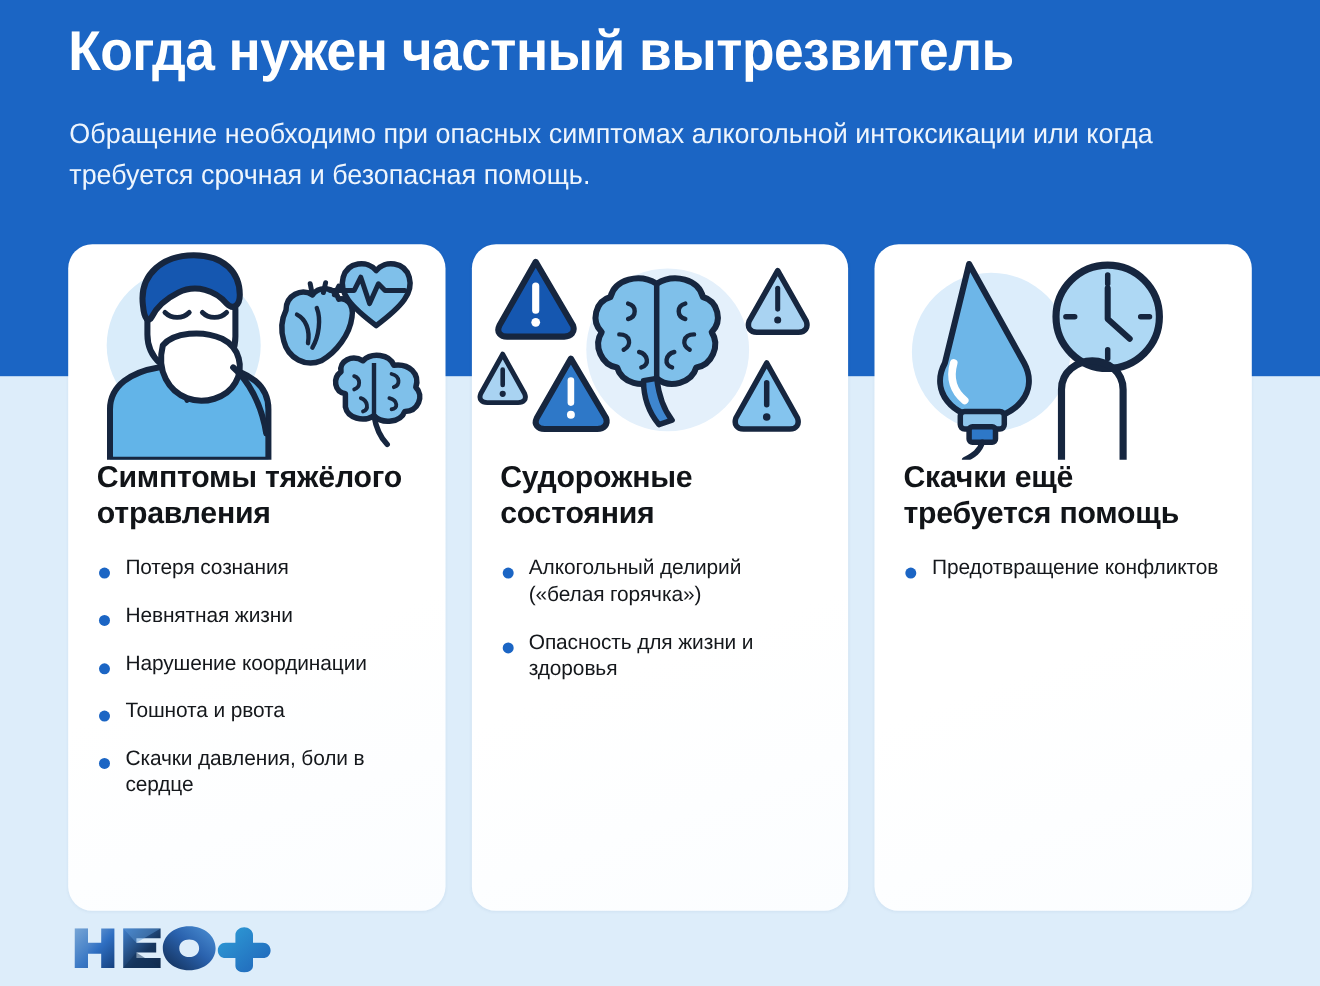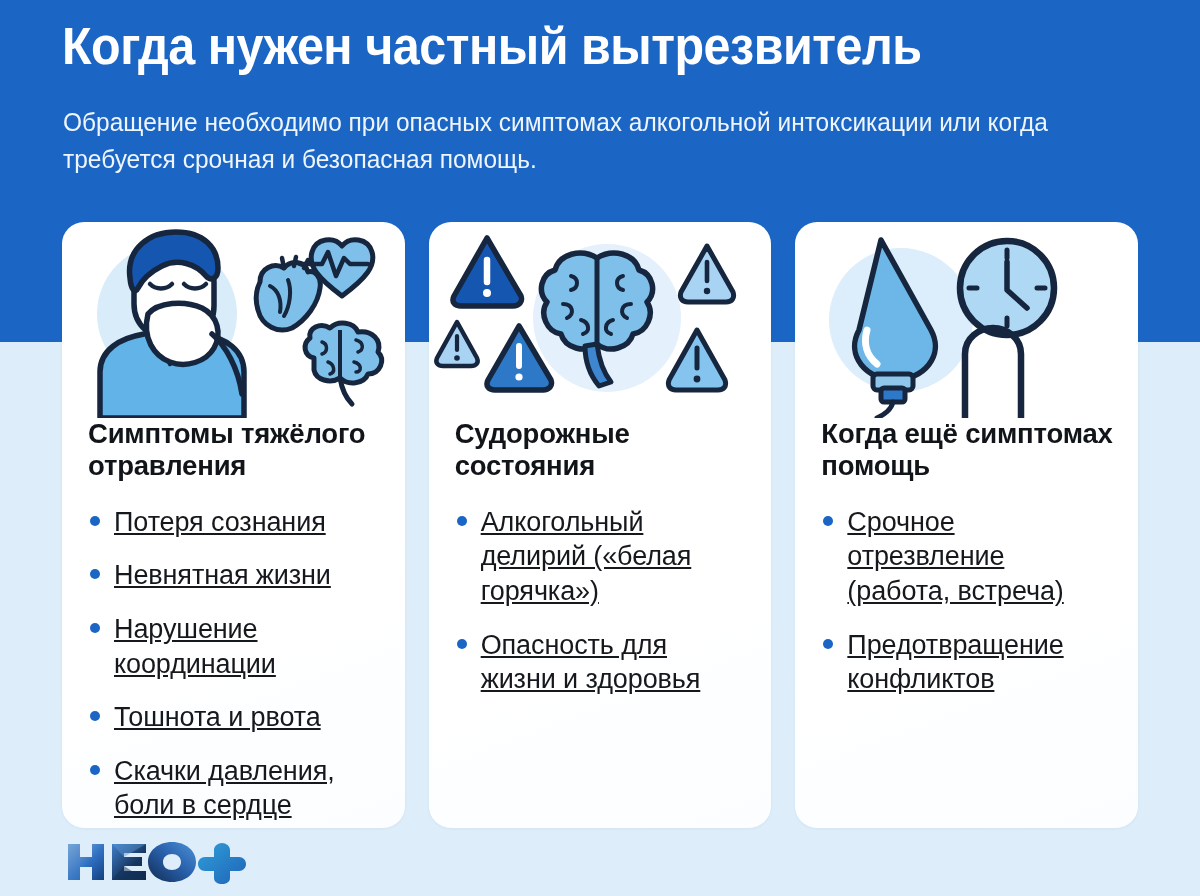--- a/index.html
+++ b/index.html
@@ -94,25 +94,24 @@
     margin-bottom: 22px;
     letter-spacing: -0.2px;
   }
 
   .bullet-list { list-style: none; }
 
   .bullet-item {
     position: relative;
     padding-left: 26px;
     margin-bottom: 19px;
-    font-size: 27px;
+    font-size: 19px;
     line-height: 1.28;
     color: #15181c;
     letter-spacing: -0.1px;
-    text-decoration: underline;
   }
 
   .bullet-item::before {
     content: "";
     position: absolute;
     left: 2px;
     top: 11px;
     width: 10px;
     height: 10px;
     border-radius: 50%;
@@ -278,23 +277,22 @@
           <path d="M52 14 L52 22 M52 82 L52 90 M14 52 L22 52 M82 52 L90 52" stroke="#16263f" stroke-width="5" stroke-linecap="round"></path>
           <path d="M52 26 L52 54 L72 72" stroke="#16263f" stroke-width="5.5" fill="none" stroke-linecap="round" stroke-linejoin="round"></path>
         </g>
 
         <g>
           <path d="M170 196 L170 132 C170 116 184 106 198 106 C212 106 226 116 226 132 L226 196" stroke="#16263f" stroke-width="6.5" fill="none" stroke-linecap="round"></path>
         </g>
       </svg>
     </div>
     <div class="card-body">
-      <div class="card-heading">Когда ещё симптомах помощь</div>
+      <div class="card-heading">Скачки ещё требуется помощь</div>
       <ul class="bullet-list">
-        <li class="bullet-item">Срочное отрезвление (работа, встреча)</li>
         <li class="bullet-item">Предотвращение конфликтов</li>
       </ul>
     </div>
   </div>
 
 </div>
 
 <div class="logo">
   <svg width="190" height="46" viewBox="0 0 190 46" xmlns="http://www.w3.org/2000/svg">
     <defs>

